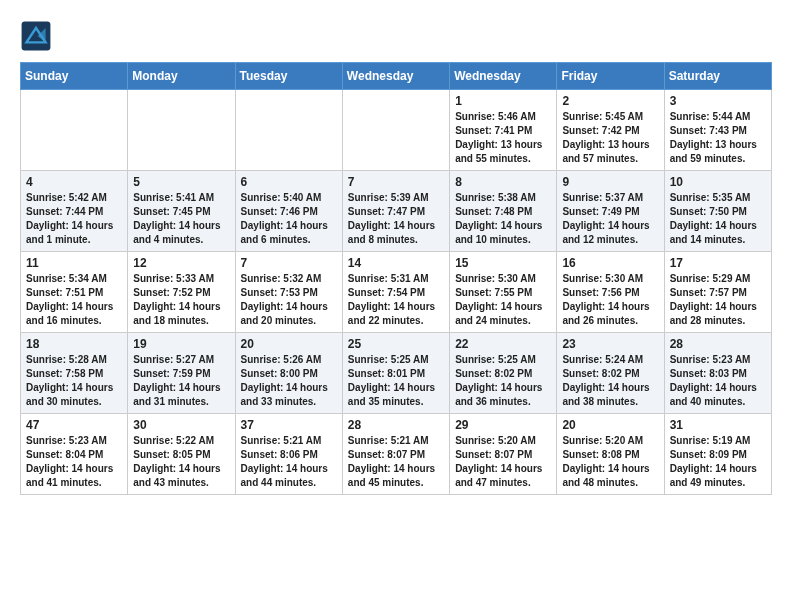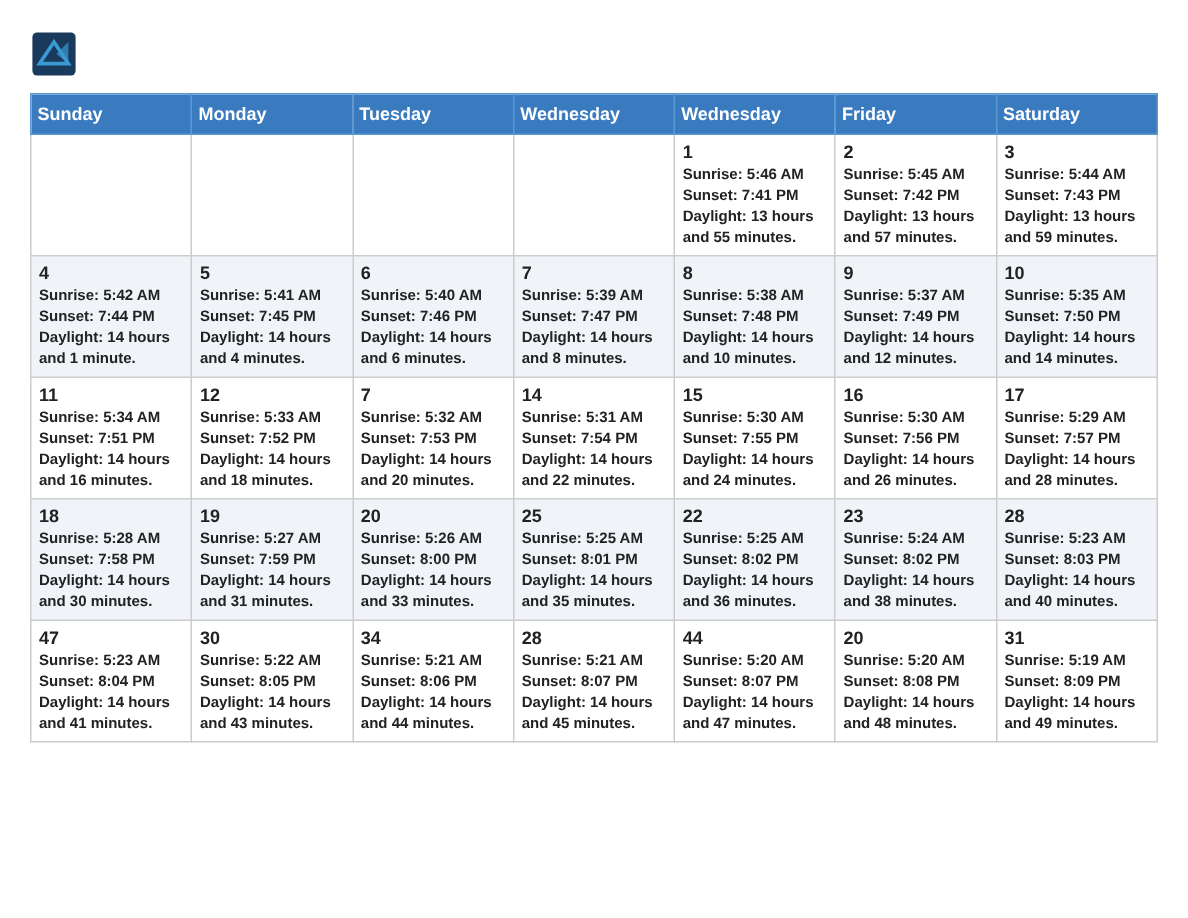--- a/index.html
+++ b/index.html
@@ -239,29 +239,29 @@
       <tr>
         <td>
           <div class="day-num">47</div>
         <div class="cell-text">Sunrise: 5:23 AM<br>Sunset: 8:04 PM<br>Daylight: 14 hours and 41 minutes.</div>
         </td>
         <td>
           <div class="day-num">30</div>
         <div class="cell-text">Sunrise: 5:22 AM<br>Sunset: 8:05 PM<br>Daylight: 14 hours and 43 minutes.</div>
         </td>
         <td>
-          <div class="day-num">34</div>
+          <div class="day-num">37</div>
         <div class="cell-text">Sunrise: 5:21 AM<br>Sunset: 8:06 PM<br>Daylight: 14 hours and 44 minutes.</div>
         </td>
         <td>
           <div class="day-num">28</div>
         <div class="cell-text">Sunrise: 5:21 AM<br>Sunset: 8:07 PM<br>Daylight: 14 hours and 45 minutes.</div>
         </td>
         <td>
-          <div class="day-num">44</div>
+          <div class="day-num">29</div>
         <div class="cell-text">Sunrise: 5:20 AM<br>Sunset: 8:07 PM<br>Daylight: 14 hours and 47 minutes.</div>
         </td>
         <td>
           <div class="day-num">20</div>
         <div class="cell-text">Sunrise: 5:20 AM<br>Sunset: 8:08 PM<br>Daylight: 14 hours and 48 minutes.</div>
         </td>
         <td>
           <div class="day-num">31</div>
         <div class="cell-text">Sunrise: 5:19 AM<br>Sunset: 8:09 PM<br>Daylight: 14 hours and 49 minutes.</div>
         </td>

